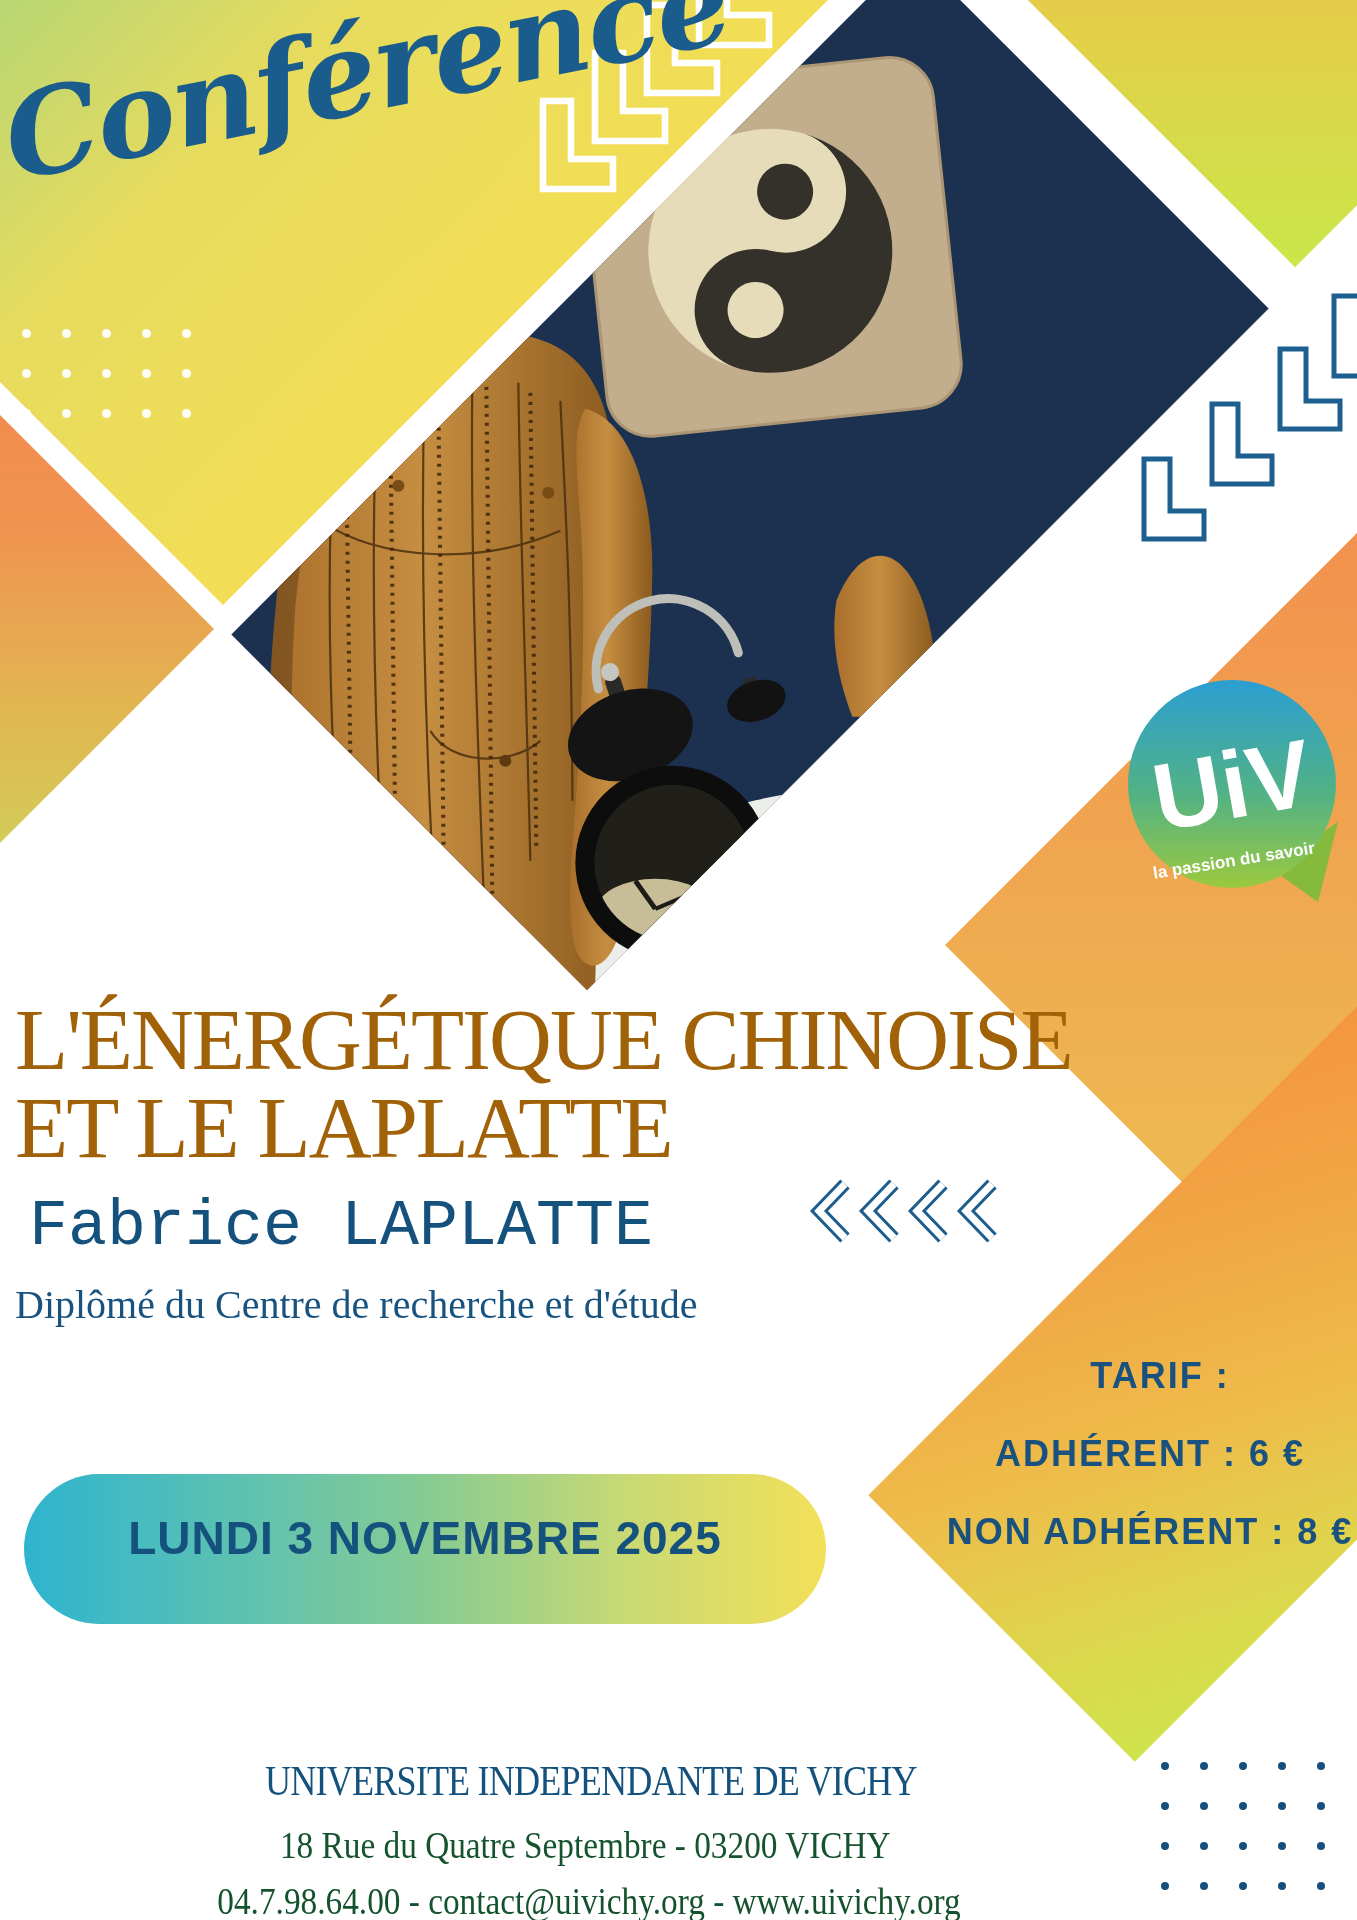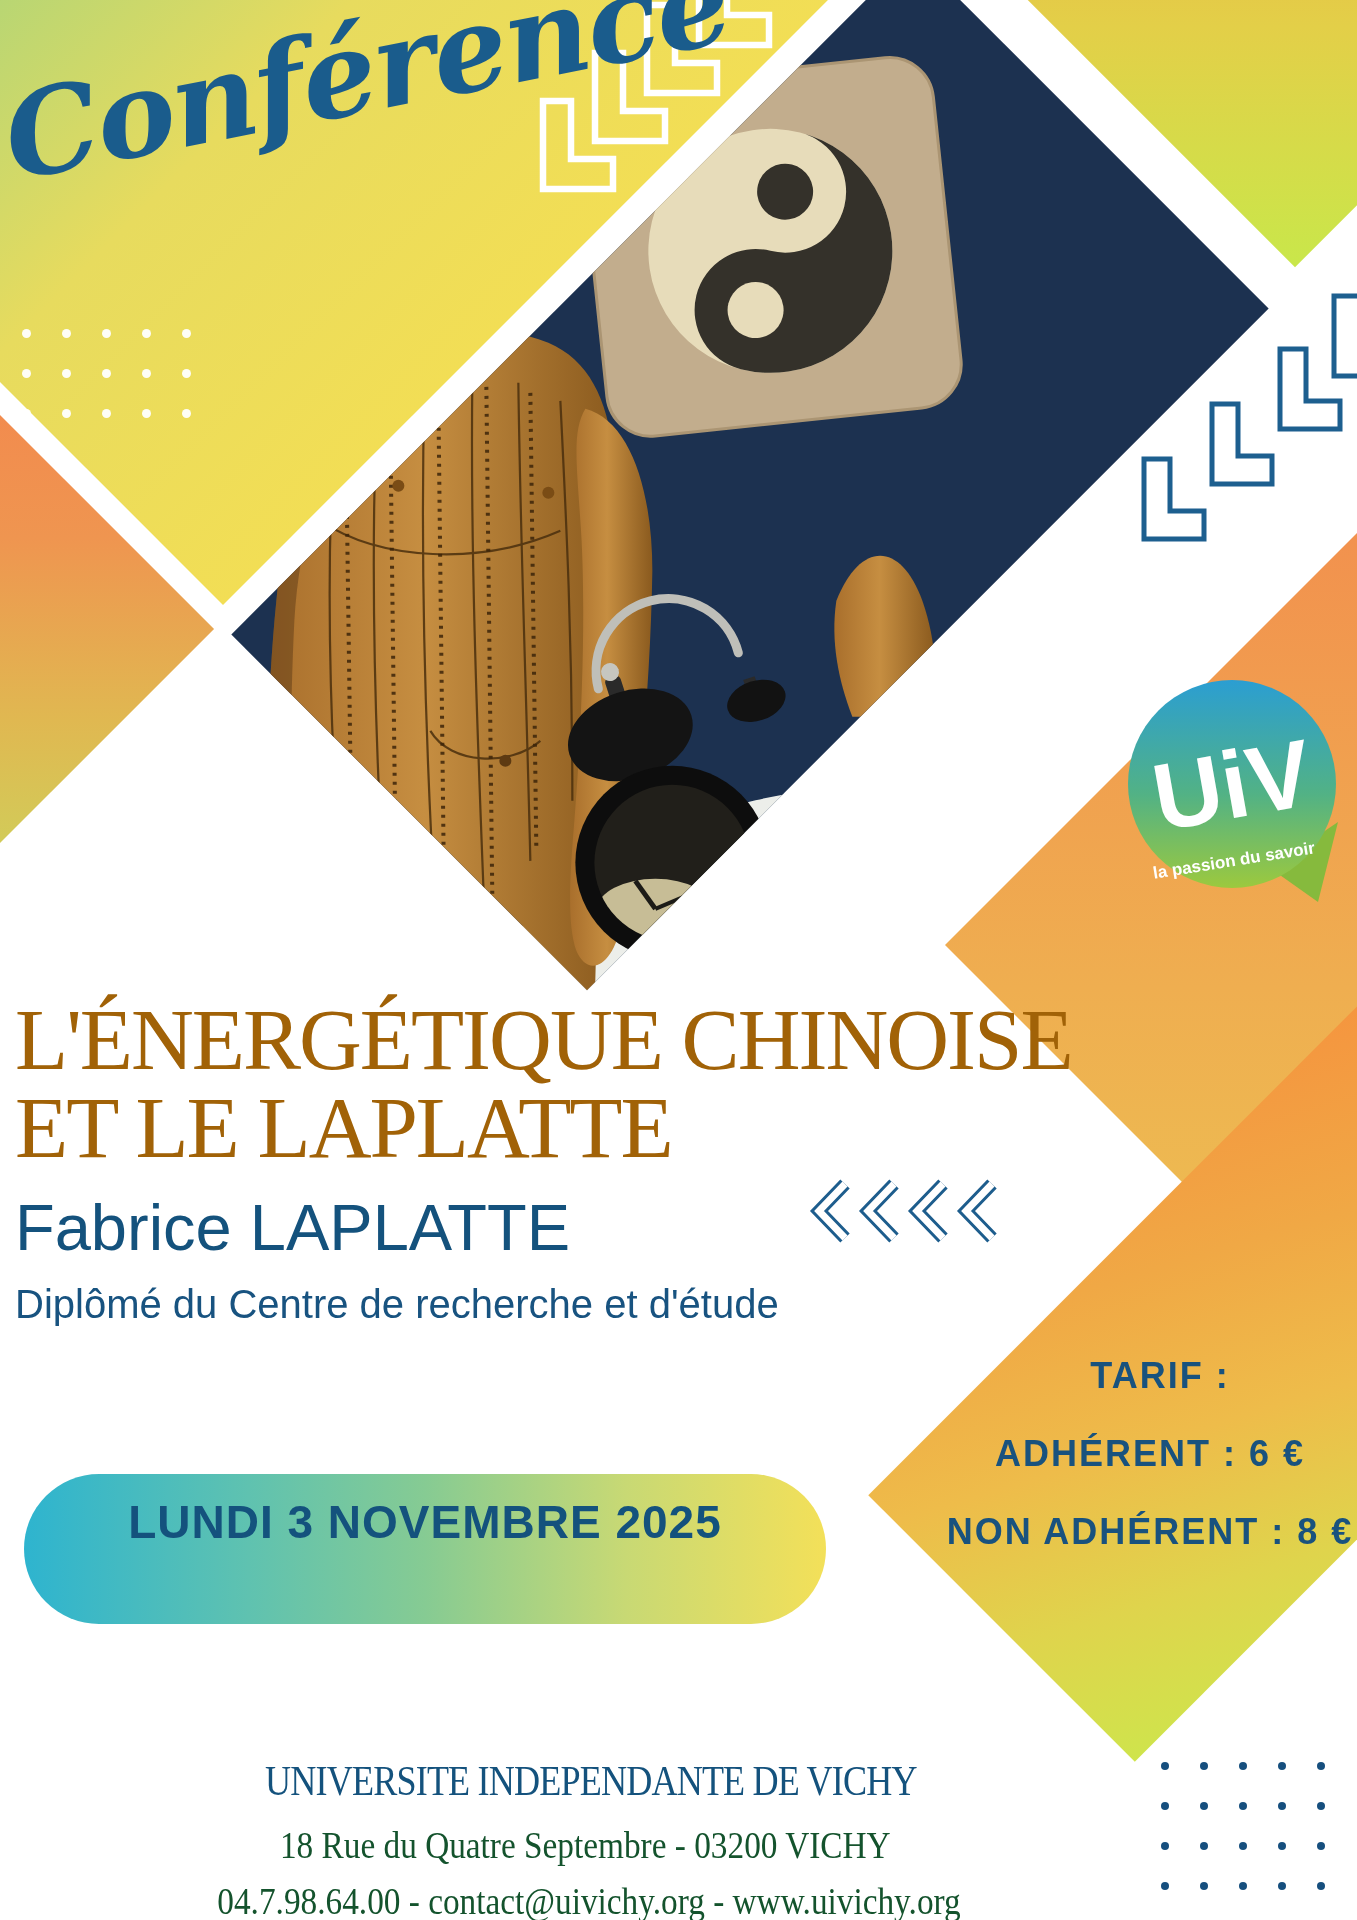--- a/index.html
+++ b/index.html
@@ -34,32 +34,32 @@
   .dots-blue .dot{width:8px;height:8px;border-radius:50%;background:#164f7e;}
   .bracket{position:absolute;}
   .chevrons{left:806px;top:1176px;display:flex;gap:3px;}
 
   
   .script{left:6px;top:70px;margin:0;transform:rotate(-11deg);transform-origin:0 50%;
     font-family:"DejaVu Serif",serif;font-style:italic;font-weight:600;font-size:118px;
     color:#1a5c8c;white-space:nowrap;letter-spacing:-2px;}
   .title{left:15px;top:996px;font-family:"Liberation Serif",serif;font-size:87px;line-height:88px;
     color:#a16207;letter-spacing:-2px;white-space:nowrap;}
-  .speaker{left:15px;top:1190px;font-family:Liberation Sans, sans-serif;font-size:65px;color:#14527d;white-space:nowrap;}
-  .desc{left:15px;top:1277px;font-family:Liberation Sans, sans-serif;font-size:40px;line-height:55px;
+  .speaker{left:29px;top:1190px;font-family:Liberation Mono, monospace;font-size:65px;color:#14527d;white-space:nowrap;}
+  .desc{left:15px;top:1277px;font-family:Liberation Serif, serif;font-size:40px;line-height:55px;
     color:#185380;white-space:nowrap;}
   .tarif-label,.tarif-line{position:absolute;text-align:center;font-weight:bold;color:#19527e;
     font-size:36px;letter-spacing:2px;white-space:nowrap;}
   .tarif-label{left:945px;top:1355px;width:430px;}
   .t-adh{left:915px;top:1433px;width:470px;}
   .t-non{left:908px;top:1511px;width:484px;}
   .pill{left:24px;top:1474px;width:802px;height:150px;border-radius:75px;
     background:linear-gradient(90deg,#2eb4cf 0%,#5fc2b0 28%,#86cb93 50%,#c8d974 75%,#f3e059 100%);
     text-align:center;color:#14527d;font-weight:bold;font-size:46px;line-height:57px;
-    padding-top:20px;box-sizing:border-box;letter-spacing:1px;}
+    padding-top:36px;box-sizing:border-box;letter-spacing:1px;}
   .org{left:0;top:1756px;width:1182px;text-align:center;color:#14527d;
     font-family:"Liberation Serif",serif;font-size:43px;white-space:nowrap;}
   .org-inner{display:inline-block;transform:scaleX(.84);transform-origin:center;letter-spacing:-1px;}
   .addr,.contact{left:0;top:1824px;width:1170px;text-align:center;color:#14532d;
     font-family:"Liberation Serif",serif;font-size:37px;white-space:nowrap;}
   .contact{top:1880px;width:1178px;}
   .addr-inner{display:inline-block;transform:scaleX(.9);transform-origin:center;}
 
   .uiv{left:1122px;top:676px;width:230px;height:235px;}
   .uiv-text{font-family:"Liberation Sans",sans-serif;font-weight:bold;font-size:95px;fill:#ffffff;text-anchor:middle;}

